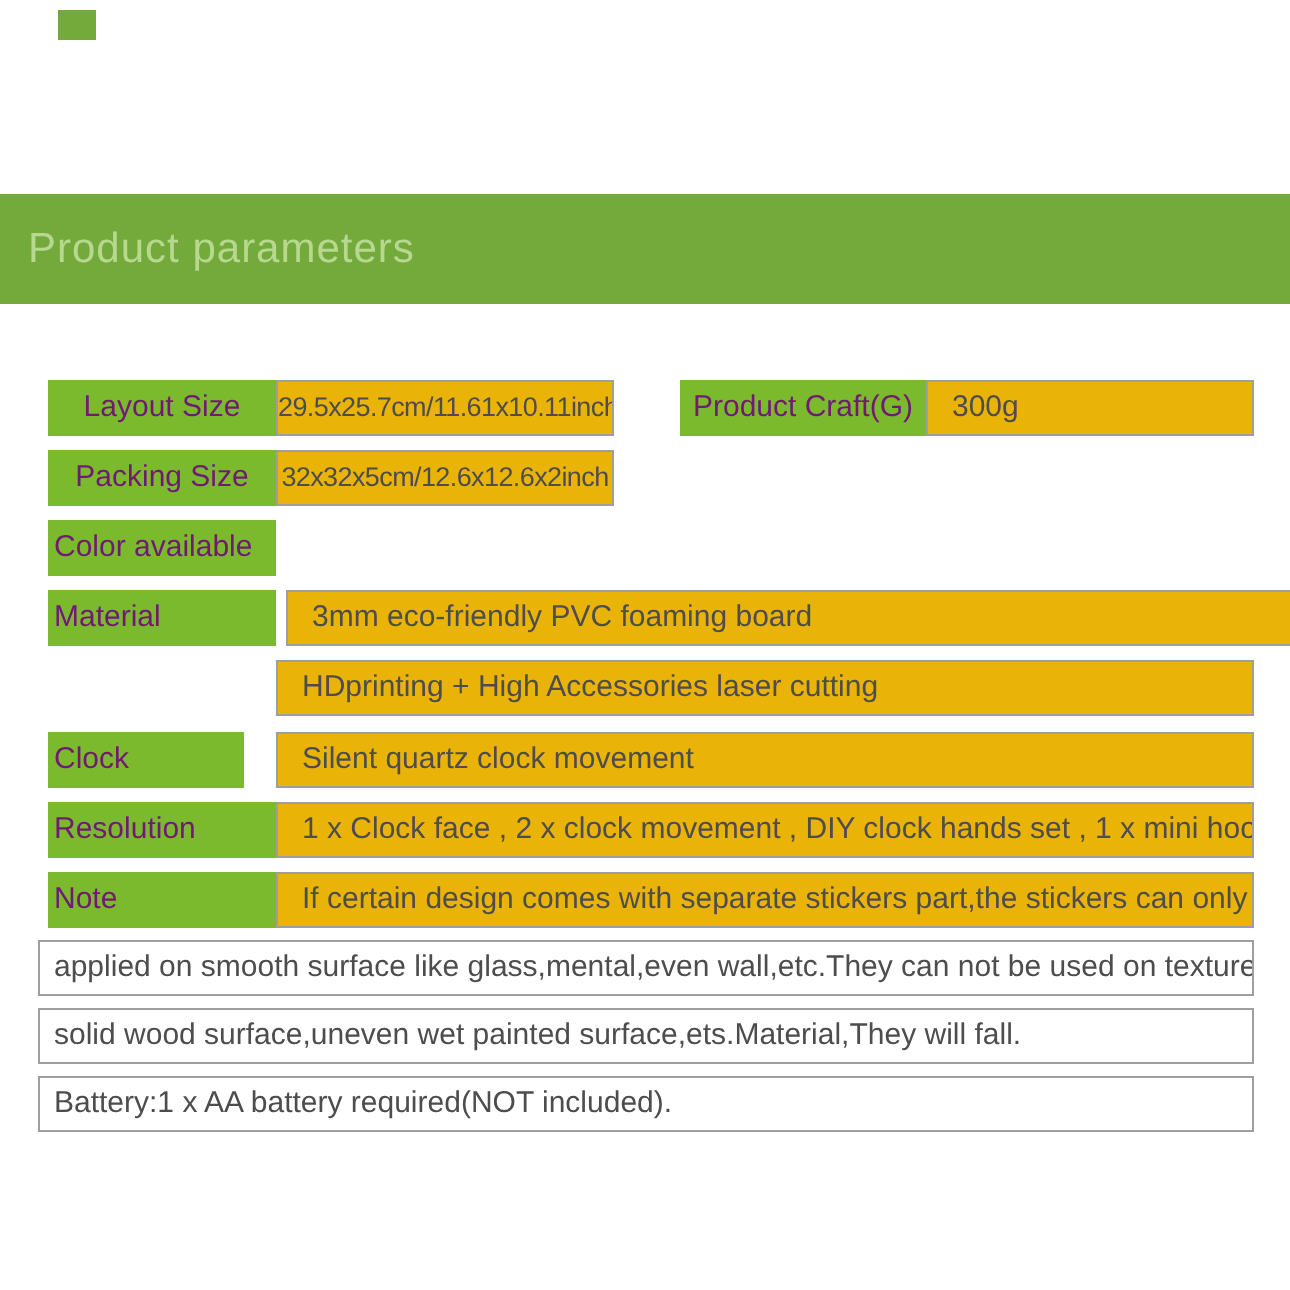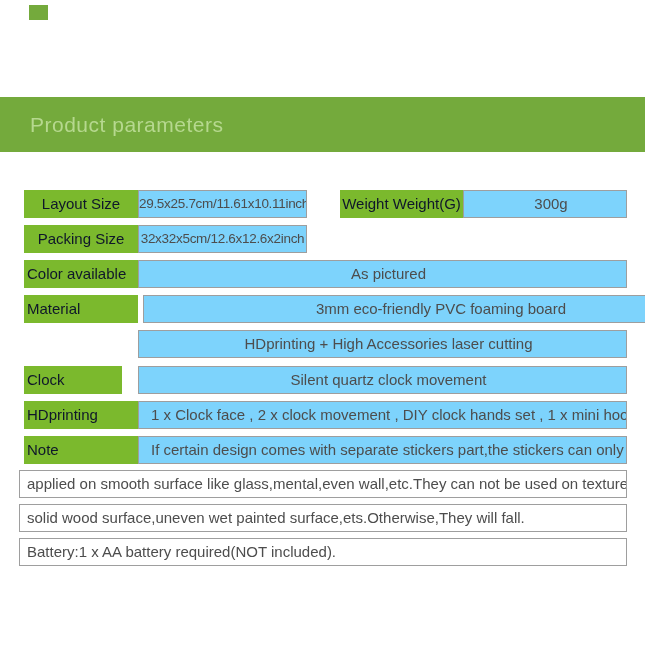--- a/index.html
+++ b/index.html
@@ -9,76 +9,75 @@
   }
   .corner {
     position:absolute; left:29px; top:5px; width:19px; height:15px;
     background:#74aa3c;
   }
   .band {
     position:absolute; left:0; top:97px; width:645px; height:55px;
     background:#74aa3c; display:flex; align-items:center;
   }
   .band .title {
-    margin-left:30px; font-size:21px; color:#b6d88f; letter-spacing:0.5px;
+    margin-left:14px; font-size:21px; color:#b6d88f; letter-spacing:0.5px;
   }
   .badge {
     position:absolute; height:28px; line-height:28px; box-sizing:border-box;
-    background:#7bb92d; color:#0f172a; font-size:15px; white-space:nowrap;
+    background:#7bb92d; color:#701a75; font-size:15px; white-space:nowrap;
     overflow:hidden;
   }
   .badge.c { text-align:center; }
   .badge.p { padding-left:3px; }
   .vbox {
     position:absolute; height:28px; line-height:26px; box-sizing:border-box;
-    border:1px solid #9e9e9e; background:#7dd3fc; color:#4d4d4d;
+    border:1px solid #9e9e9e; background:#eab308; color:#4d4d4d;
     font-size:15px; white-space:nowrap; overflow:hidden;
   }
   .vbox.c { text-align:center; font-size:13.5px; letter-spacing:-0.3px; }
-  .vbox.p { padding-left:12px;text-align:center; }
+  .vbox.p { padding-left:12px; }
   .note {
     position:absolute; left:19px; width:608px; height:28px; line-height:26px;
     box-sizing:border-box; border:1px solid #9e9e9e; background:#ffffff;
     color:#4d4d4d; font-size:15px; padding-left:7px; white-space:nowrap;
     overflow:hidden;
   }
 </style>
 </head>
 <body>
 
 <div class="canvas">
 
   <div class="corner"></div>
 
   <div class="band">
     <span class="title">Product parameters</span>
   </div>
 
   <div class="badge c" style="left:24px;top:190px;width:114px">Layout Size</div>
   <div class="vbox c" style="left:138px;top:190px;width:169px">29.5x25.7cm/11.61x10.11inch</div>
-  <div class="badge c" style="left:340px;top:190px;width:123px">Weight Weight(G)</div>
+  <div class="badge c" style="left:340px;top:190px;width:123px">Product Craft(G)</div>
   <div class="vbox p" style="left:463px;top:190px;width:164px">300g</div>
 
   <div class="badge c" style="left:24px;top:225px;width:114px">Packing Size</div>
   <div class="vbox c" style="left:138px;top:225px;width:169px">32x32x5cm/12.6x12.6x2inch</div>
 
   <div class="badge p" style="left:24px;top:260px;width:114px">Color available</div>
-  <div class="vbox p" style="left:138px;top:260px;width:489px">As pictured</div>
 
   <div class="badge p" style="left:24px;top:295px;width:114px">Material</div>
   <div class="vbox p" style="left:143px;top:295px;width:584px">3mm eco-friendly PVC foaming board</div>
 
   <div class="vbox p" style="left:138px;top:330px;width:489px">HDprinting + High Accessories laser cutting</div>
 
   <div class="badge p" style="left:24px;top:366px;width:98px">Clock</div>
   <div class="vbox p" style="left:138px;top:366px;width:489px">Silent quartz clock movement</div>
 
-  <div class="badge p" style="left:24px;top:401px;width:114px">HDprinting</div>
+  <div class="badge p" style="left:24px;top:401px;width:114px">Resolution</div>
   <div class="vbox p" style="left:138px;top:401px;width:489px">1 x Clock face , 2 x clock movement , DIY clock hands set , 1 x mini hook</div>
 
   <div class="badge p" style="left:24px;top:436px;width:114px">Note</div>
   <div class="vbox p" style="left:138px;top:436px;width:489px">If certain design comes with separate stickers part,the stickers can only be</div>
 
   <div class="note" style="top:470px">applied on smooth surface like glass,mental,even wall,etc.They can not be used on textured,</div>
-  <div class="note" style="top:504px">solid wood surface,uneven wet painted surface,ets.Otherwise,They will fall.</div>
+  <div class="note" style="top:504px">solid wood surface,uneven wet painted surface,ets.Material,They will fall.</div>
   <div class="note" style="top:538px">Battery:1 x AA battery required(NOT included).</div>
 
 </div>
 
 </body></html>

